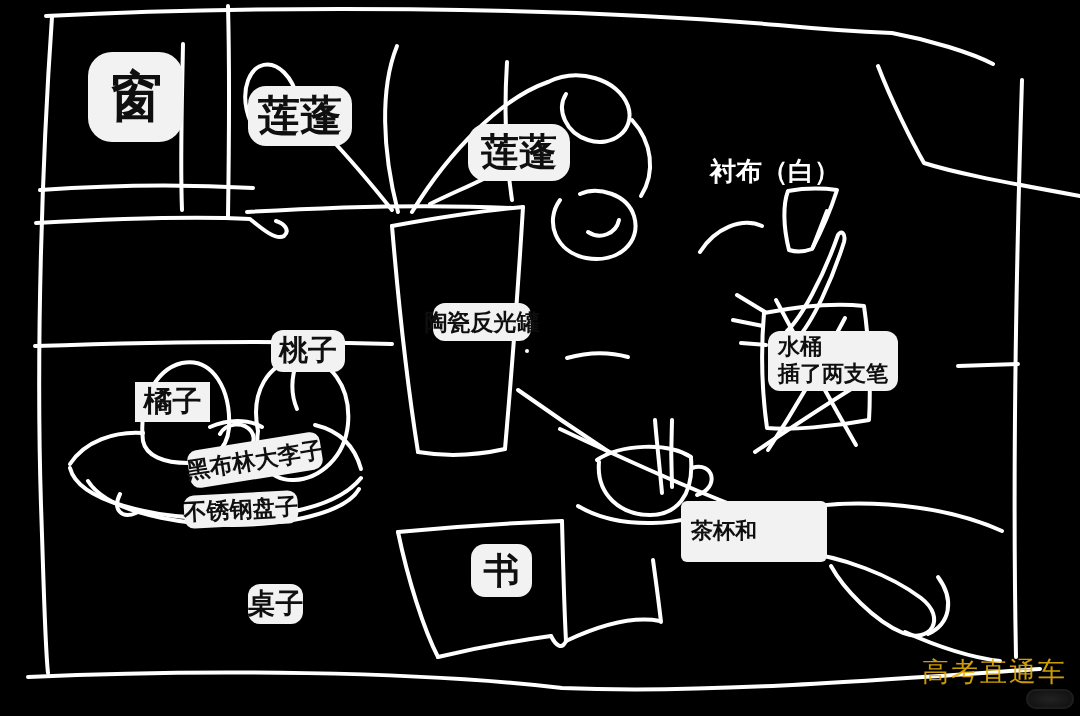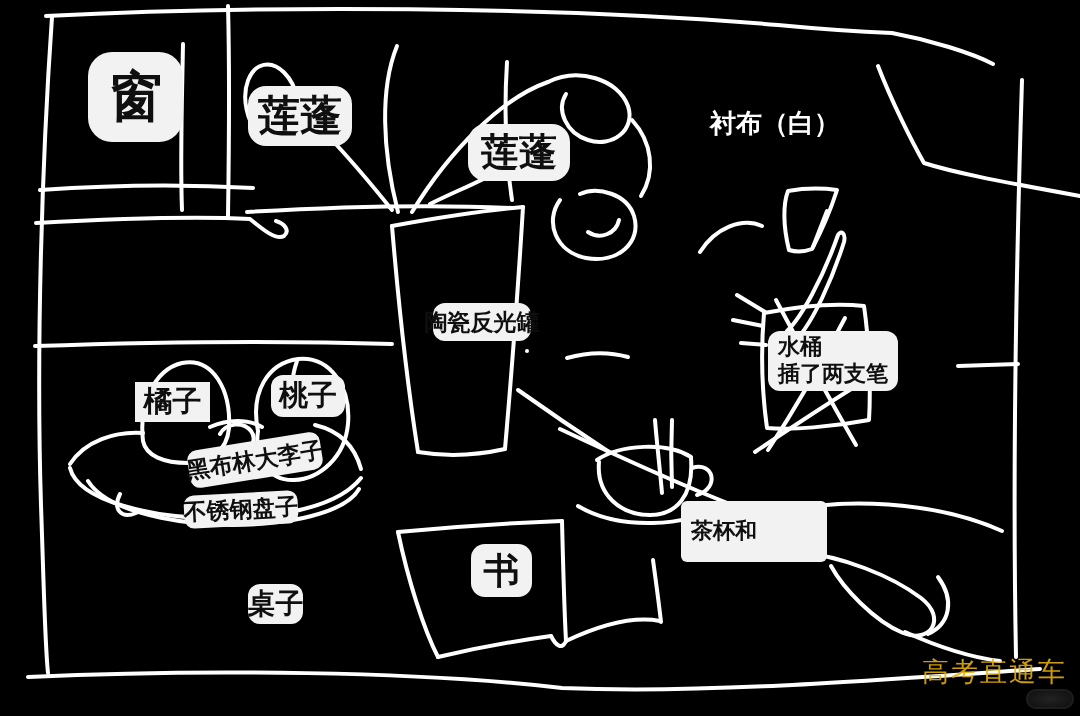--- a/index.html
+++ b/index.html
@@ -9,21 +9,21 @@
   }
   svg.sketch{position:absolute;left:0;top:0;}
   .labels{position:absolute;left:0;top:0;width:100%;height:100%;}
   .pill{
     position:absolute;background:#f2f2f2;color:#0f0f0f;font-weight:800;
     display:flex;flex-direction:column;align-items:center;justify-content:center;
     line-height:1.22;box-sizing:border-box;border-radius:14px;white-space:pre;
     font-family:"Liberation Sans","DejaVu Sans",sans-serif;
   }
   .pill.left{align-items:flex-start;padding-left:10px;justify-content:center;}
-  .pill.plain{background:transparent;color:#ffffff;border-radius:0;}
+  .pill.plain{background:transparent;color:#ffffff;border-radius:0;margin-top:48px;}
   .pill.watermark{
     background:transparent;color:#eab308;font-weight:400;letter-spacing:2px;
     opacity:.88;border-radius:0;
   }
   .badge{
     position:absolute;left:1026px;top:689px;width:48px;height:20px;border-radius:10px;
     background:radial-gradient(ellipse at center,#232323 0%,#121212 72%);
     box-shadow:inset 0 0 0 2px #1d1d1d;
   }
 </style>
@@ -135,21 +135,21 @@
 
     </g>
   </svg>
 
   <div class="labels" id="labels">
       <div class="pill" style="left: 88px; top: 52px; width: 95px; height: 90px; font-size: 54px; border-radius: 24px;"><div>窗</div></div>
       <div class="pill" style="left: 248px; top: 86px; width: 104px; height: 60px; font-size: 42px; border-radius: 18px;"><div>莲蓬</div></div>
       <div class="pill" style="left: 468px; top: 124px; width: 102px; height: 57px; font-size: 38px; border-radius: 18px;"><div>莲蓬</div></div>
       <div class="pill plain" style="left: 700px; top: 107px; width: 150px; height: 34px; font-size: 26px;"><div>衬布（白）</div></div>
       <div class="pill" style="left: 433px; top: 303px; width: 98px; height: 38px; font-size: 23px; border-radius: 12px;"><div>陶瓷反光罐</div></div>
-      <div class="pill" style="left: 271px; top: 330px; width: 74px; height: 42px; font-size: 29px; border-radius: 12px; margin-top: 45px;"><div>桃子</div></div>
+      <div class="pill" style="left: 271px; top: 330px; width: 74px; height: 42px; font-size: 29px; border-radius: 12px;"><div>桃子</div></div>
       <div class="pill" style="left: 135px; top: 382px; width: 75px; height: 40px; font-size: 29px; border-radius: 0;"><div>橘子</div></div>
       <div class="pill" style="left: 188px; top: 441px; width: 134px; height: 38px; font-size: 23px; border-radius: 10px; transform: rotate(-9deg);"><div>黑布林大李子</div></div>
       <div class="pill" style="left: 184px; top: 493px; width: 114px; height: 33px; font-size: 23px; border-radius: 10px; transform: rotate(-3deg);"><div>不锈钢盘子</div></div>
       <div class="pill left" style="left: 768px; top: 331px; width: 130px; height: 60px; font-size: 22px; border-radius: 12px;"><div>水桶</div><div>插了两支笔</div></div>
       <div class="pill left" style="left: 681px; top: 501px; width: 146px; height: 61px; font-size: 22px; border-radius: 6px;"><div>茶杯和</div></div>
       <div class="pill" style="left: 471px; top: 544px; width: 61px; height: 53px; font-size: 36px; border-radius: 14px;"><div>书</div></div>
       <div class="pill" style="left: 248px; top: 584px; width: 55px; height: 40px; font-size: 28px; border-radius: 12px;"><div>桌子</div></div>
     </div>
 
   <div class="pill watermark" id="watermark" style="left:922px;top:656px;font-size:27px;">高考直通车</div>

